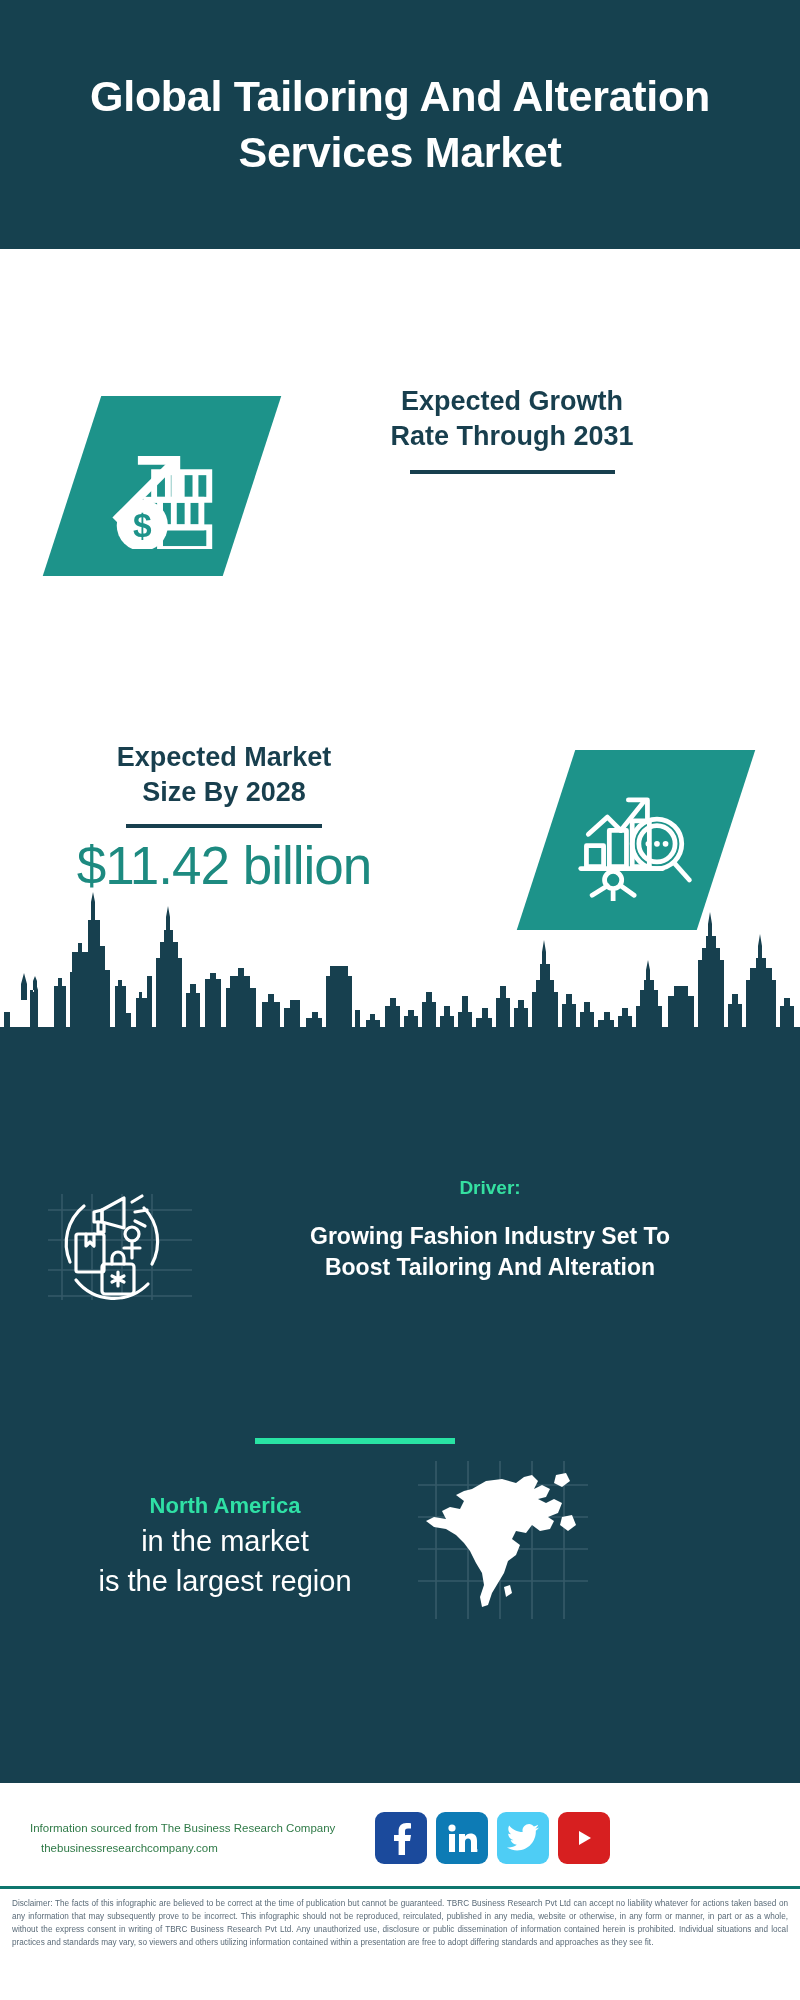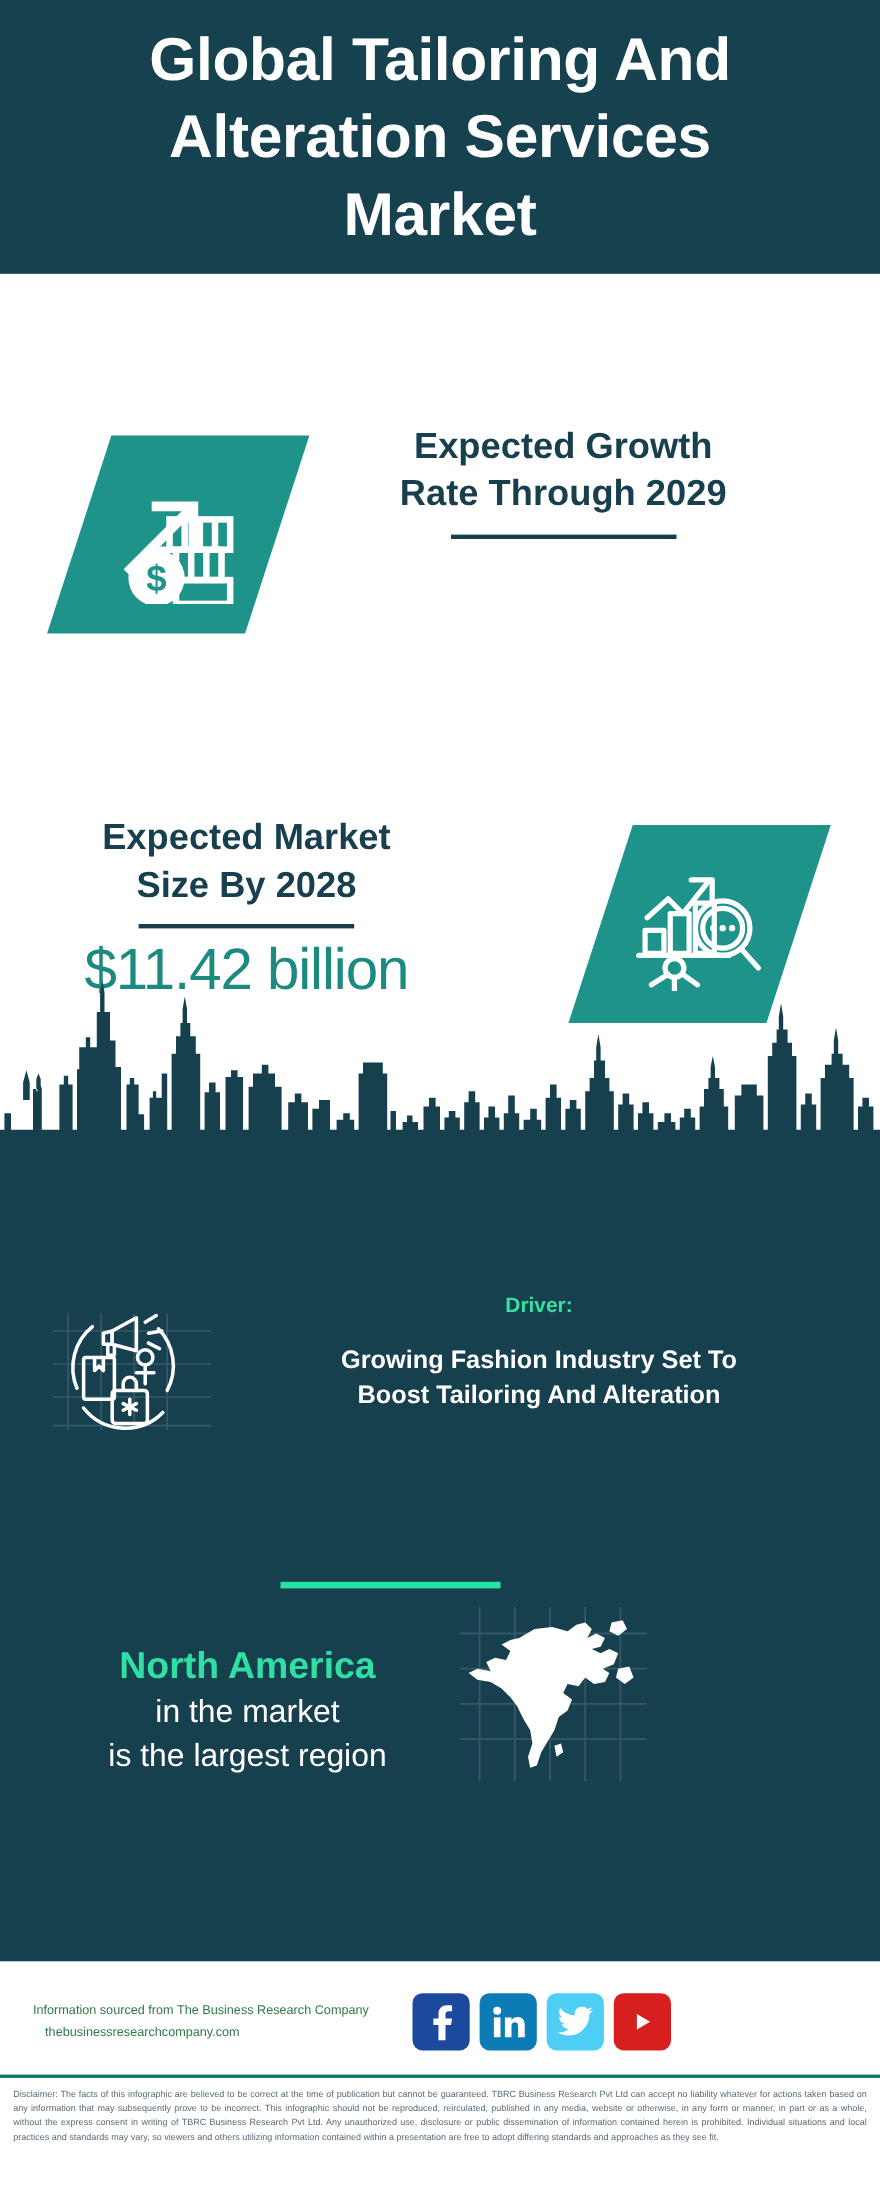--- a/index.html
+++ b/index.html
@@ -13,21 +13,21 @@
   .page { width:800px; height:2000px; position:relative; background:#fff; }
 
   
   .header {
     position:absolute; left:0; top:0; width:800px; height:249px;
     background:#16414f;
     display:flex; align-items:center; justify-content:center;
   }
   .header-title {
     color:#ffffff;
-    font-size:55px;
+    font-size:43px;
     font-weight:bold;
     line-height:1.28;
     text-align:center;
     letter-spacing:-0.3px;
     width:640px;
     font-family:"Liberation Sans", sans-serif;
   }
 
   
   .white-band { position:absolute; left:0; top:249px; width:800px; height:741px; background:#fff; }
@@ -49,21 +49,21 @@
 
   .icon-svg { display:block; }
 
   
   .growth-block {
     position:absolute; left:292px; top:384px; width:440px;
     text-align:center;
   }
   .stat-label {
     color:#183f4e;
-    font-size:33px;
+    font-size:27px;
     font-weight:bold;
     line-height:1.3;
   }
   .rule {
     width:205px; height:4px; background:#183f4e;
     margin:16px auto 10px auto;
   }
   .stat-value {
     color:#1d8a80;
     font-size:61px;
@@ -112,21 +112,21 @@
   }
 
   .mint-rule {
     position:absolute; left:255px; top:1438px; width:200px; height:6px;
     background:#29e3a4;
   }
 
   .region-text {
     position:absolute; left:40px; top:1492px; width:370px; text-align:center;
   }
-  .region-name { color:#2fe0a5; font-size:34px; font-weight:bold; line-height:1.3; }
+  .region-name { color:#2fe0a5; font-size:22px; font-weight:bold; line-height:1.3; }
   .region-sub  { color:#ffffff; font-size:29px; line-height:1.38; font-weight:normal; }
 
   .region-map-wrap { position:absolute; left:412px; top:1455px; width:180px; height:170px; }
 
   
   .footer-band {
     position:absolute; left:0; top:1780px; width:800px; height:106px;
     background:#ffffff;
     border-top:3px solid #17404f;
   }
@@ -186,21 +186,21 @@
           <path d="M62 78 L62 106 M76 78 L76 106 M90 78 L90 106"></path>
         </g>
         <circle cx="44" cy="104" r="26" fill="#ffffff"></circle>
         <text x="44" y="116" font-size="34" font-weight="bold" text-anchor="middle" fill="#1d938a" font-family="Liberation Sans, sans-serif">$</text>
       </svg>
     </div>
   </div>
 
   <div class="growth-block">
     <div class="stat-label">Expected Growth</div>
-    <div class="stat-label">Rate Through 2029</div>
+    <div class="stat-label">Rate Through 2031</div>
     <div class="rule"></div>
   </div>
 
   <div class="size-block">
     <div class="stat-label">Expected Market</div>
     <div class="stat-label">Size By 2028</div>
     <div class="rule"></div>
     <div class="size-value">$11.42 billion</div>
   </div>
 

